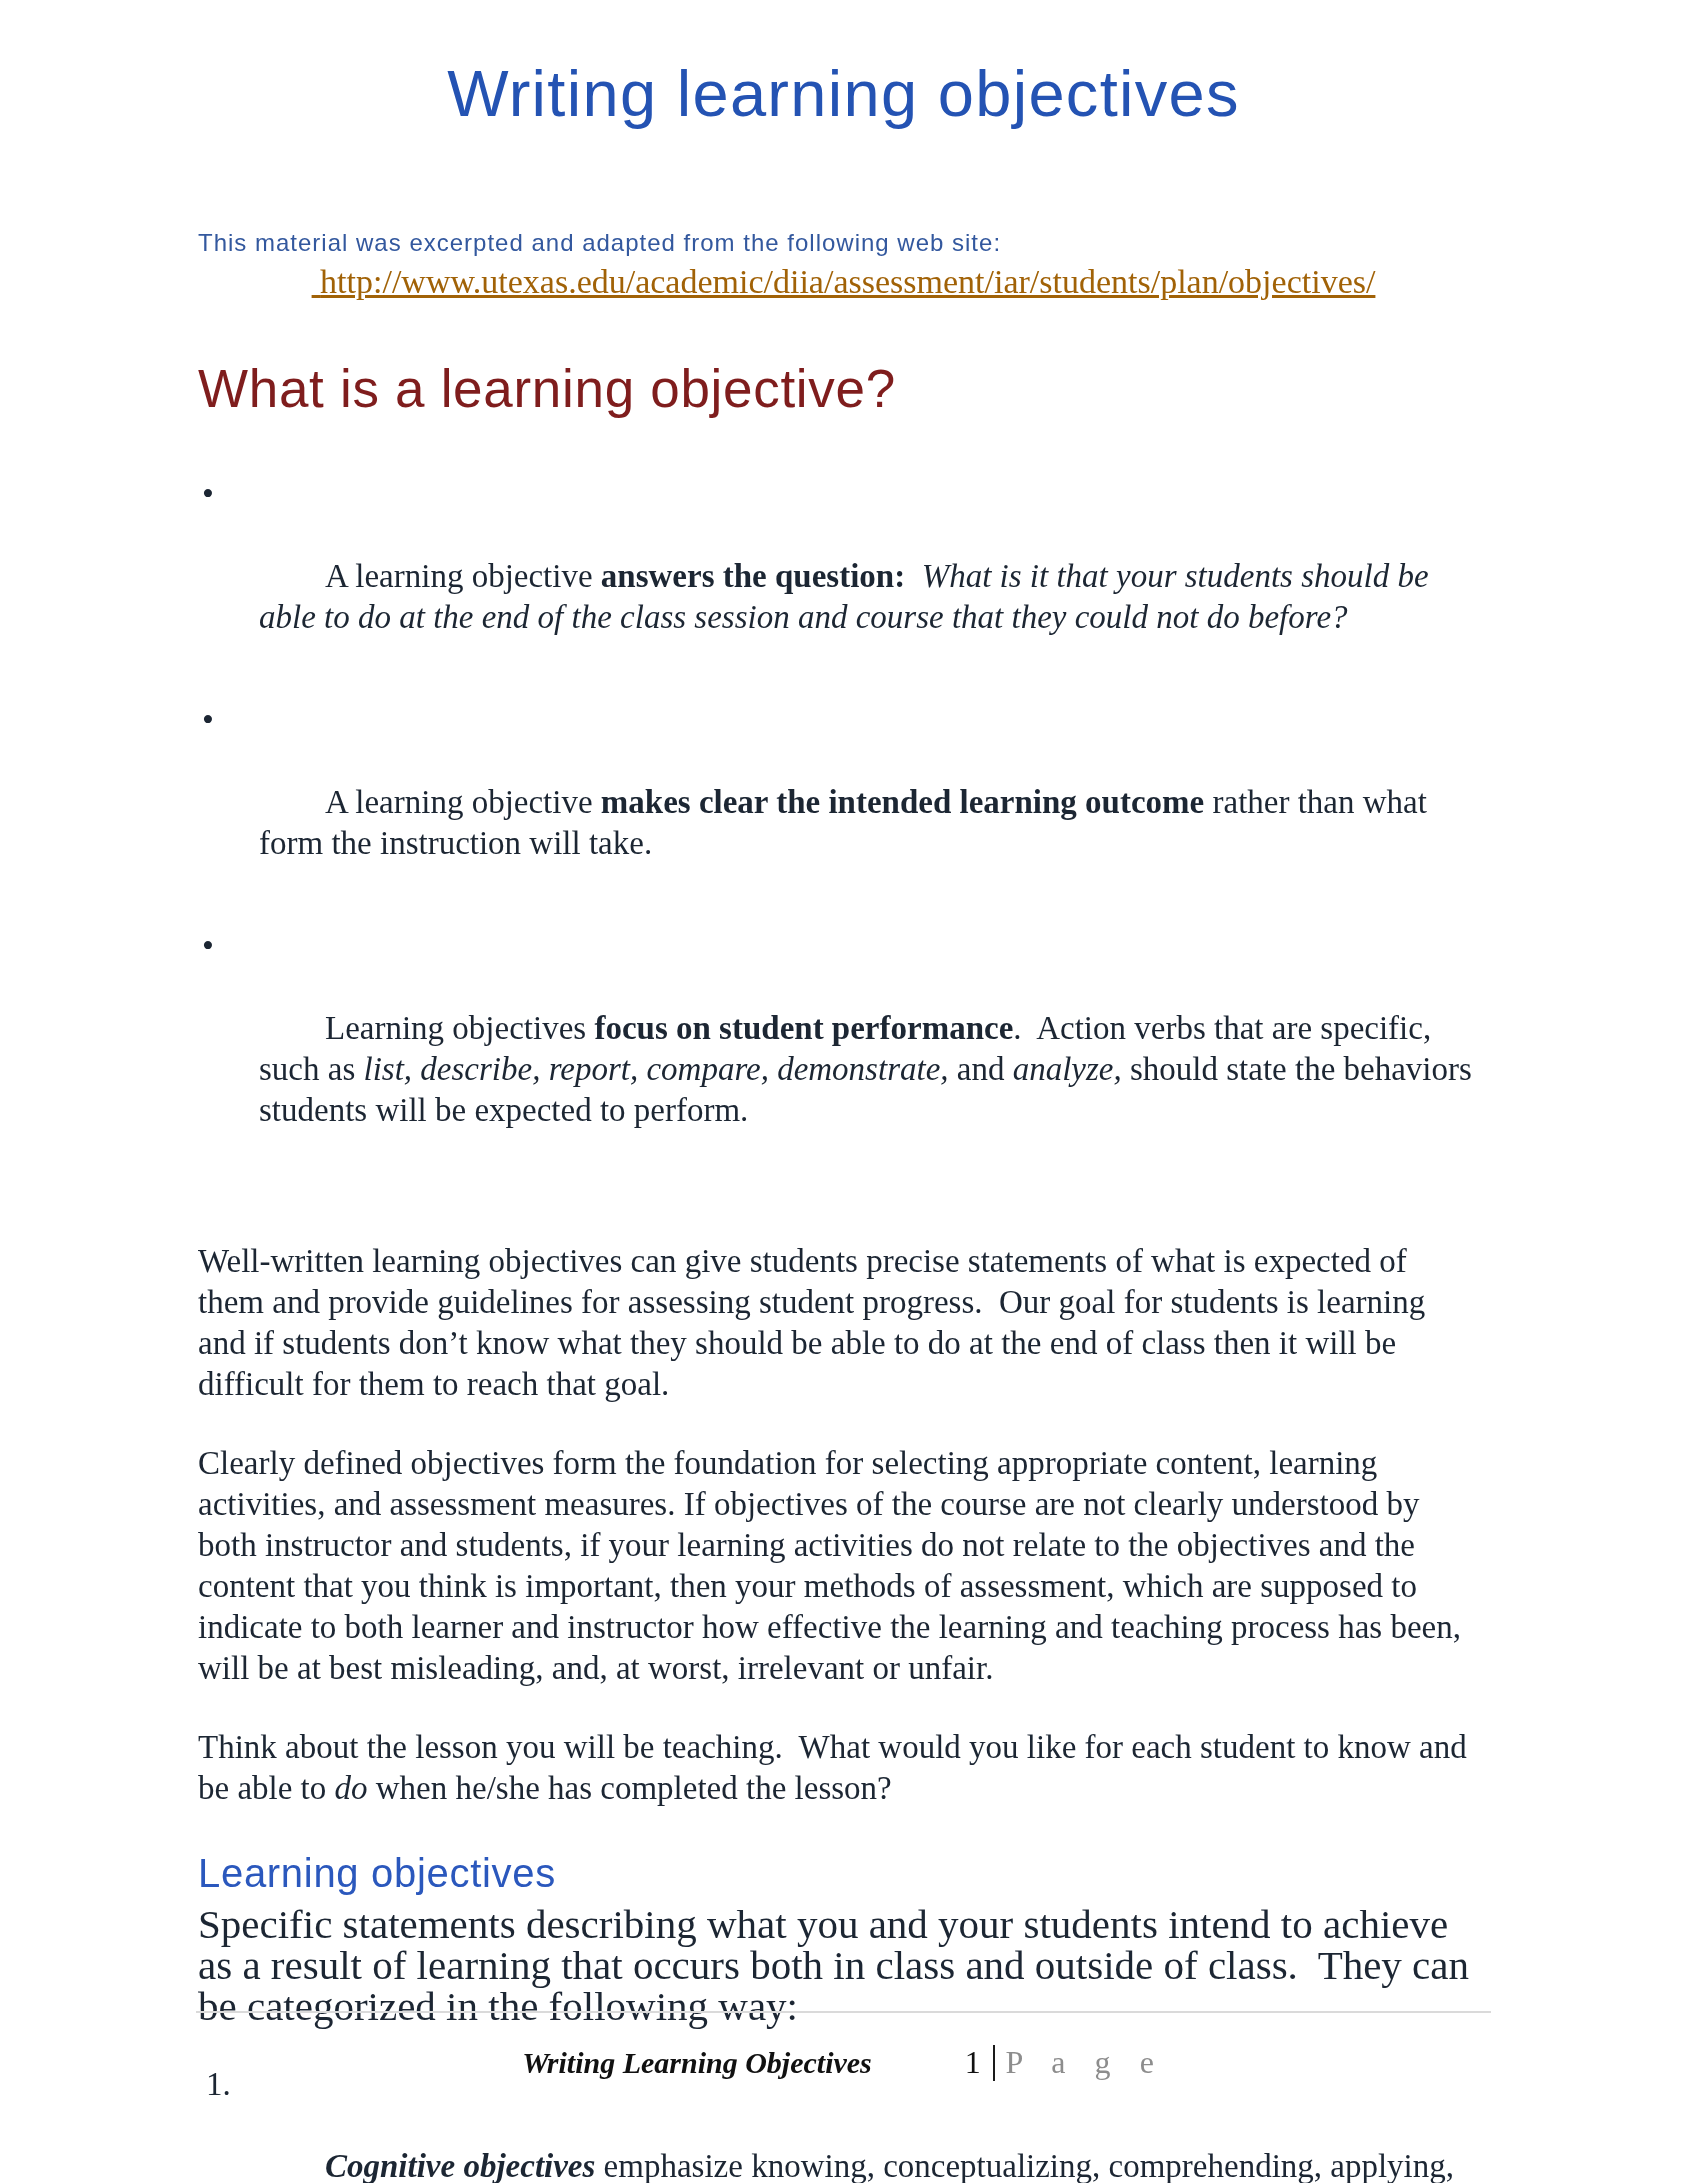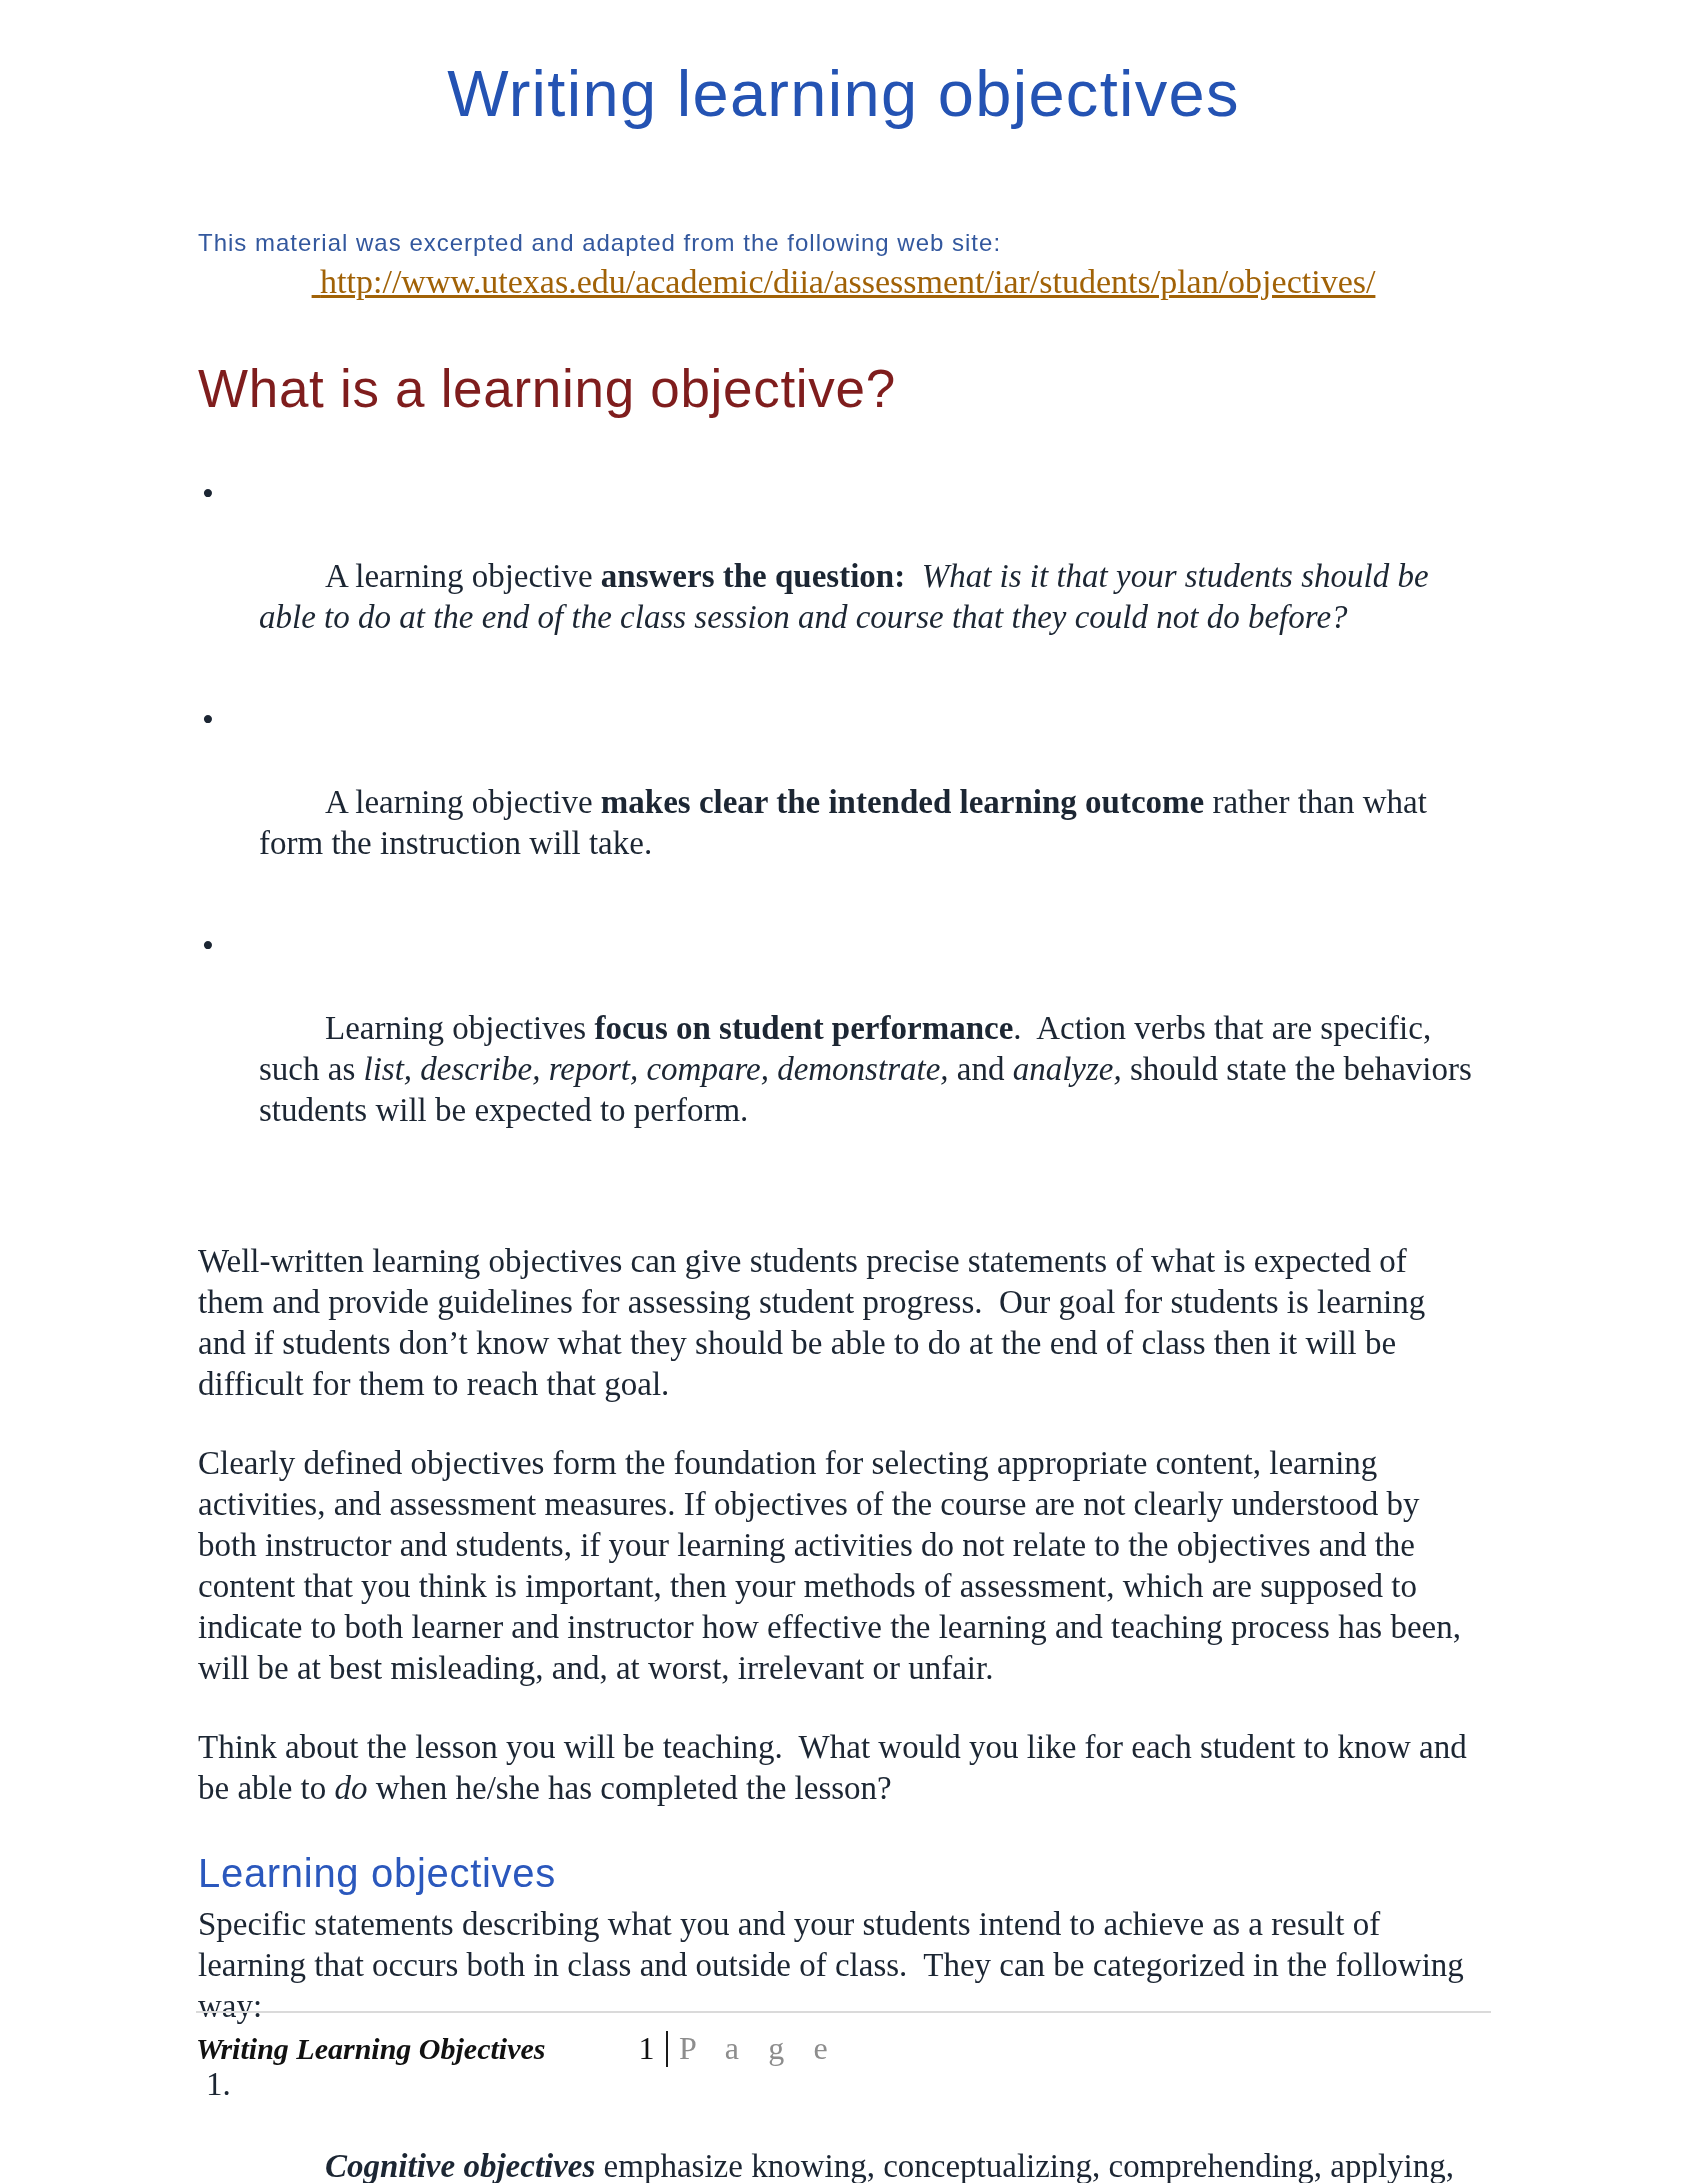--- a/index.html
+++ b/index.html
@@ -76,21 +76,21 @@
   .sub-heading {
     margin:42px 0 9.3px;
     font-family:"Liberation Sans","DejaVu Sans",sans-serif;
     font-weight:400;
     font-size:40px;
     line-height:1.1;
     letter-spacing:0.7px;
     color:#2b58bd;
   }
   .intro-para {
-    font-size:33px; line-height:41px; margin:0; white-space:pre-wrap;
+    font-size:41px; line-height:41px; margin:0; white-space:pre-wrap;
   }
 
   ol.numbered { list-style:none; margin:37px 0 0; padding:0; }
   ol.numbered li {
     position:relative;
     padding-left:61px;
     text-indent:45px;
     font-size:33px;
     line-height:41px;
     white-space:pre-wrap;
@@ -100,22 +100,22 @@
   .seg-n { font-weight:normal; font-style:normal; }
   .seg-b { font-weight:bold; }
   .seg-i { font-style:italic; }
   .seg-bi { font-weight:bold; font-style:italic; }
 
   .footer {
     position:absolute;
     left:196px; top:2011px;
     width:1295px;
     border-top:2.6px solid #dadada;
-    padding-top:17px;
-    text-align:left;
+    padding-top:31px;
+    text-align:center;
     white-space:nowrap;
   }
   .footer-doc-title {
     font-weight:bold; font-style:italic;
     font-size:30px; color:#111111;
   }
   .footer-page-number {
     font-size:32px; color:#111111; margin-left:93px;
   }
   .footer-divider {

